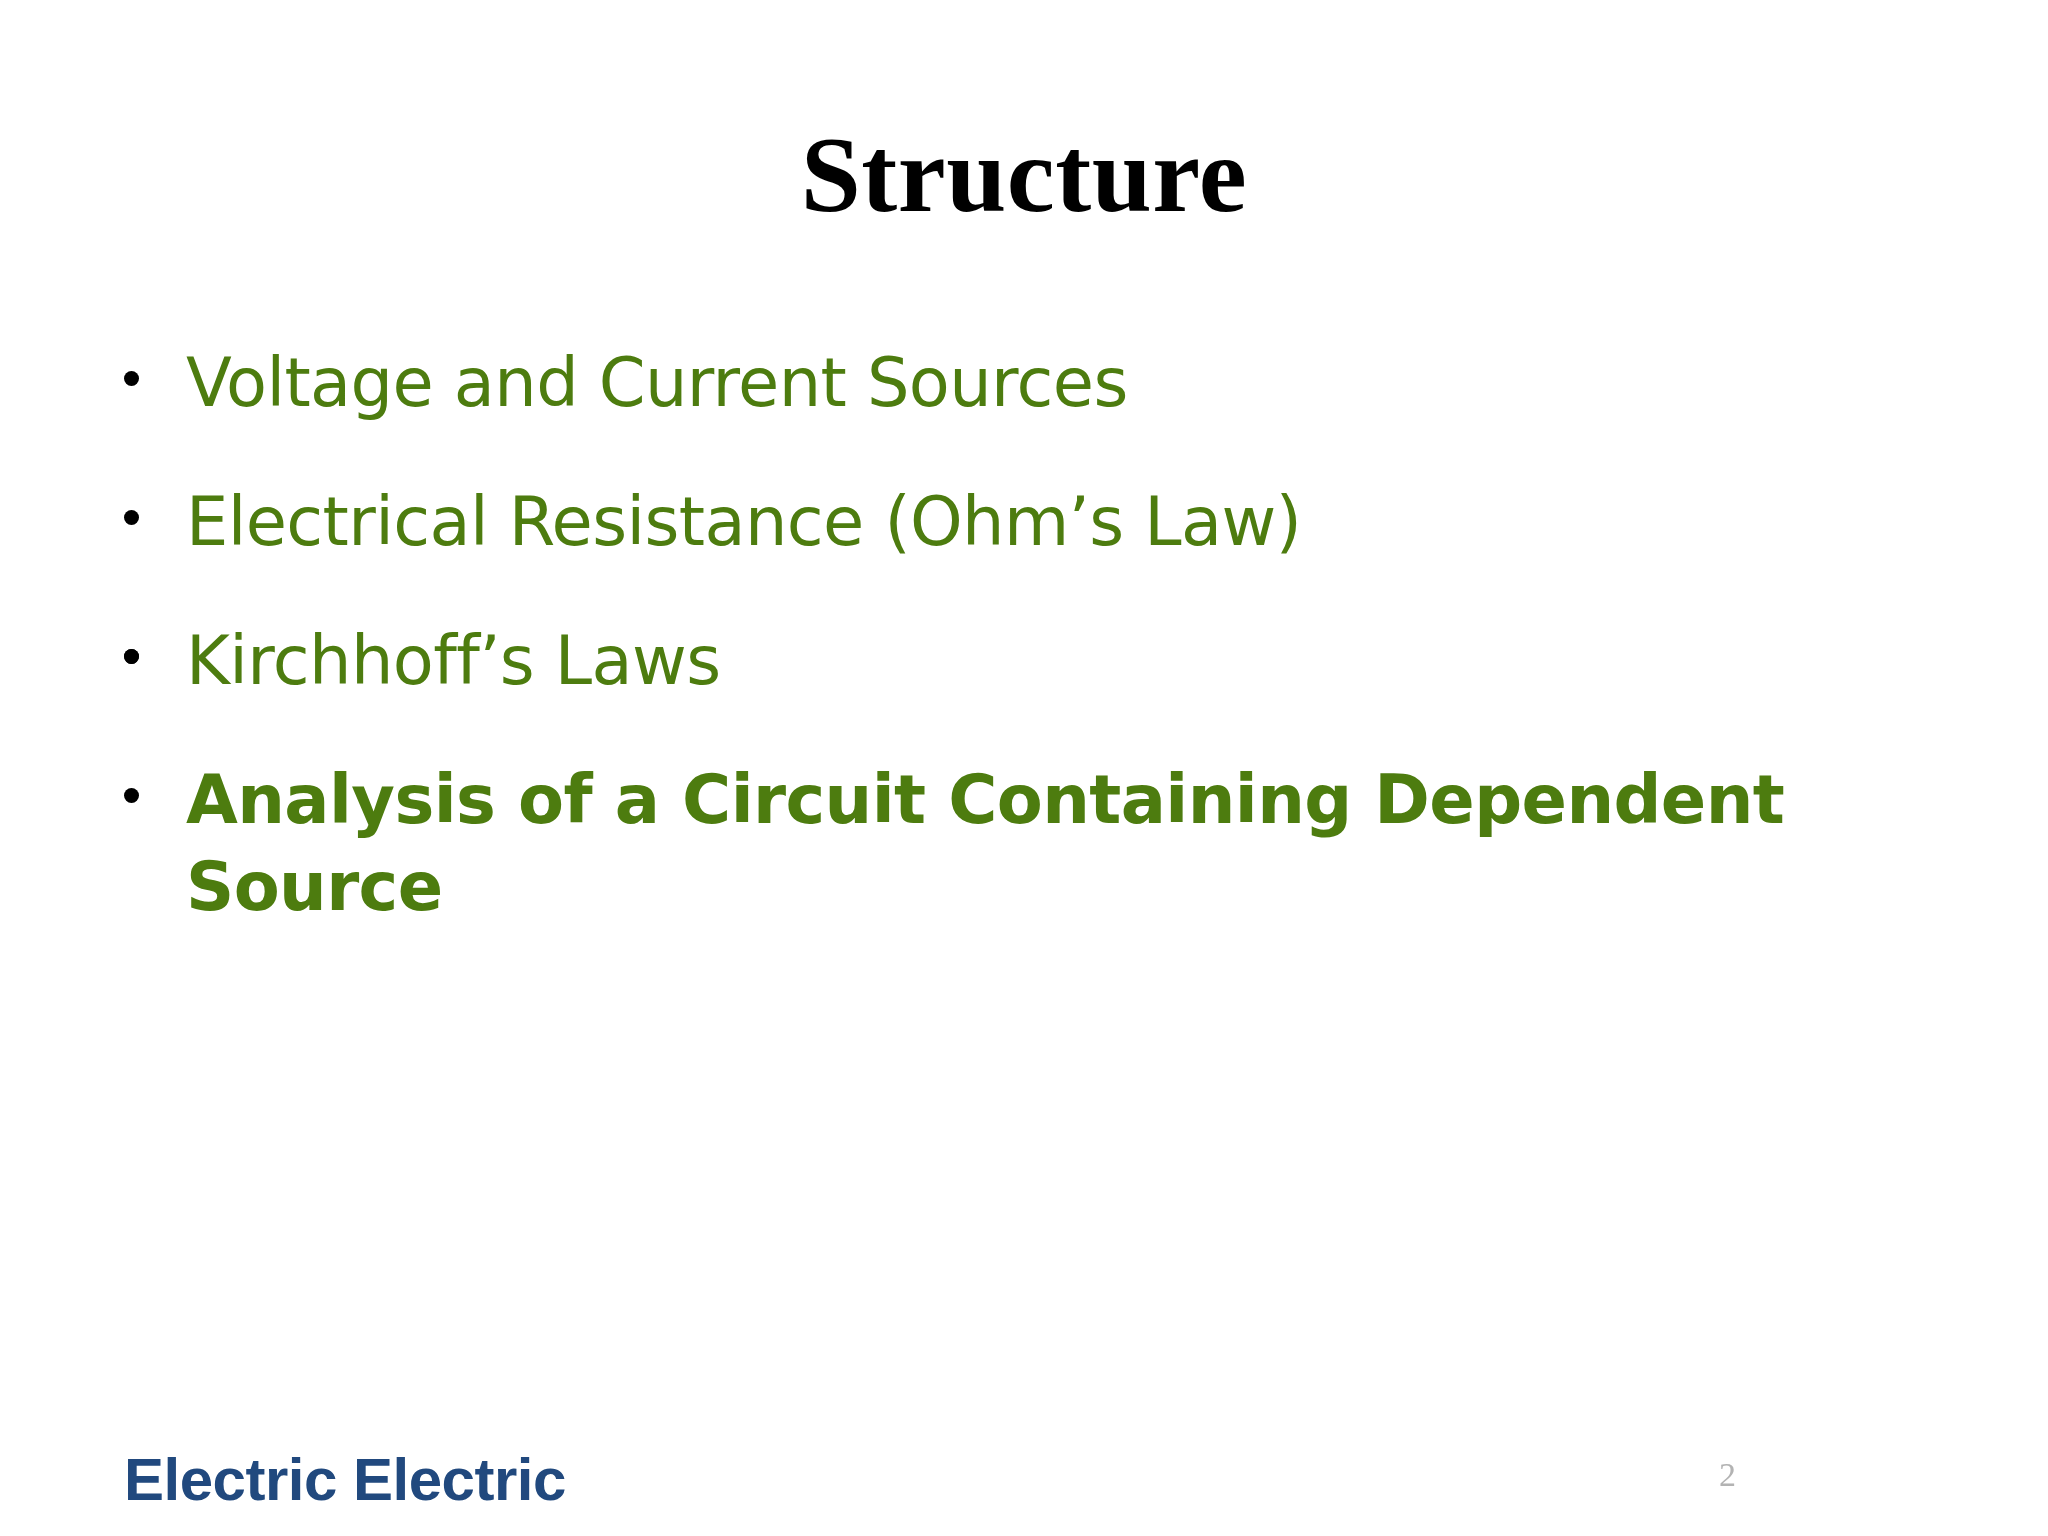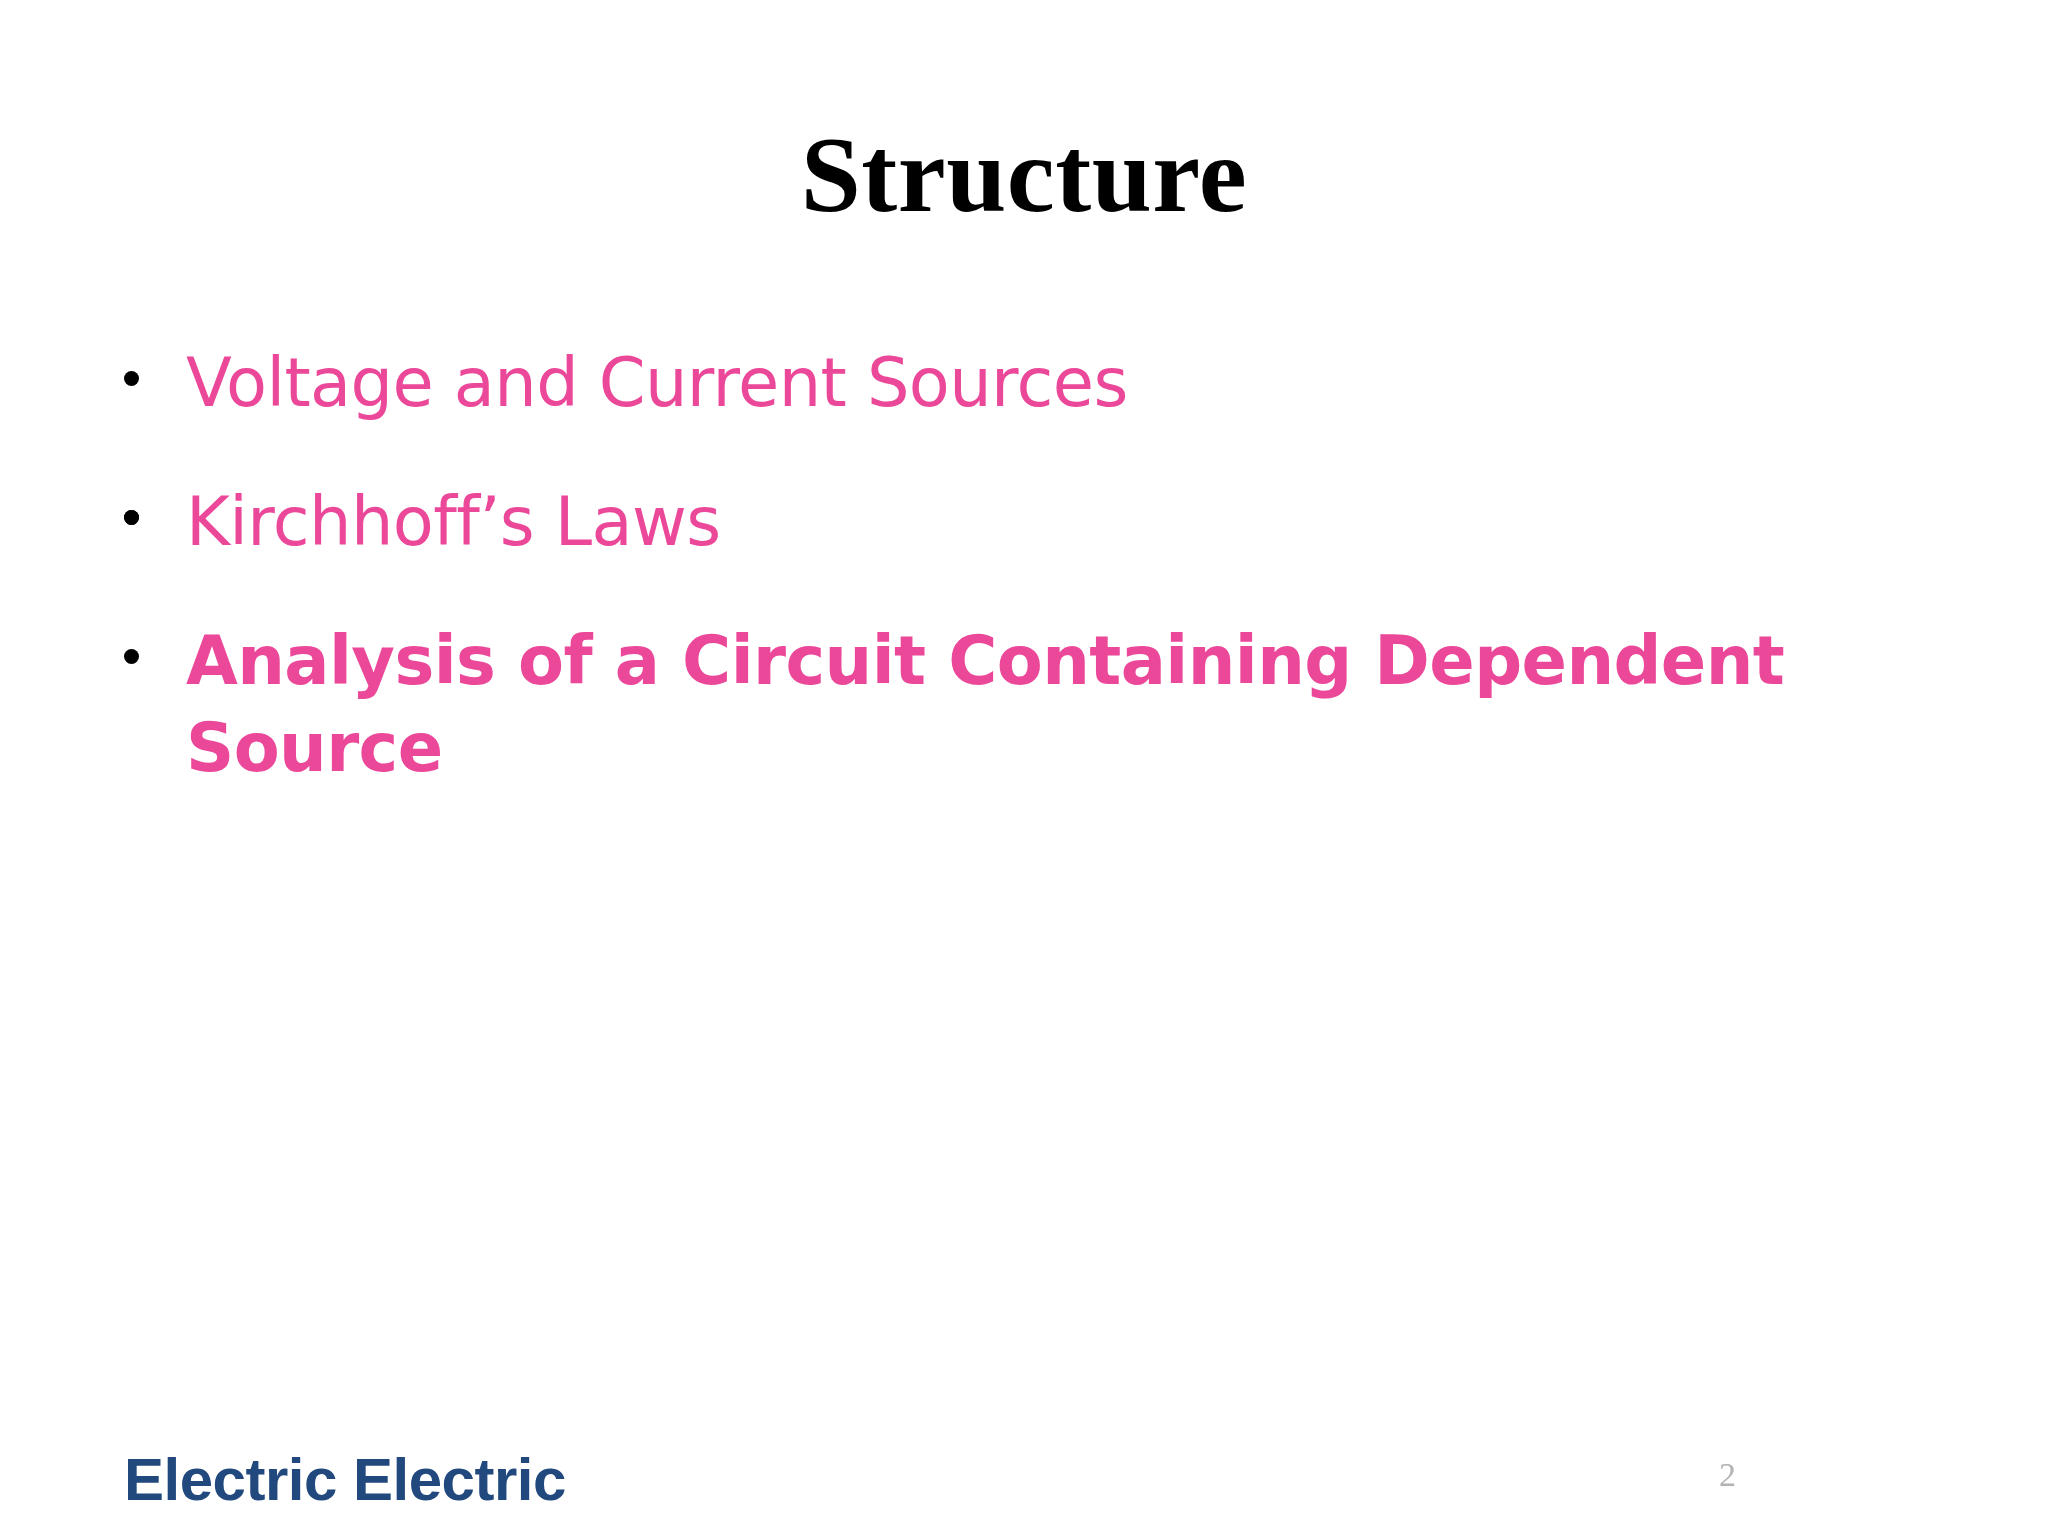--- a/index.html
+++ b/index.html
@@ -44,21 +44,21 @@
   }
 
   .bullet-item {
     position: relative;
     display: block;
     padding-left: 68px;
     margin-bottom: 52px;
     font-family: "DejaVu Sans", "Liberation Sans", sans-serif;
     font-size: 67px;
     line-height: 1.30;
-    color: #ec4899;
+    color: #4d7c0f;
     font-weight: 400;
     letter-spacing: -0.6px;
   }
 
   .bullet-item:last-child { margin-bottom: 0; font-weight: bold; }
 
   .bullet-dot {
     position: absolute;
     left: 6px;
     top: 0.46em;
@@ -100,20 +100,24 @@
 
   <h1 class="slide-title">Structure</h1>
 
   <ul class="body-list">
 
     <li class="bullet-item">
       <span class="bullet-dot"></span>
       <span class="bullet-text">Voltage and Current Sources</span>
     </li>
 
+    <li class="bullet-item">
+      <span class="bullet-dot"></span>
+      <span class="bullet-text">Electrical Resistance (Ohm’s Law)</span>
+    </li>
 
     <li class="bullet-item">
       <span class="bullet-dot"></span>
     </li>
 
     <li class="bullet-item">
       <span class="bullet-dot"></span>
       <span class="bullet-text">Kirchhoff’s Laws</span>
     </li>
 

